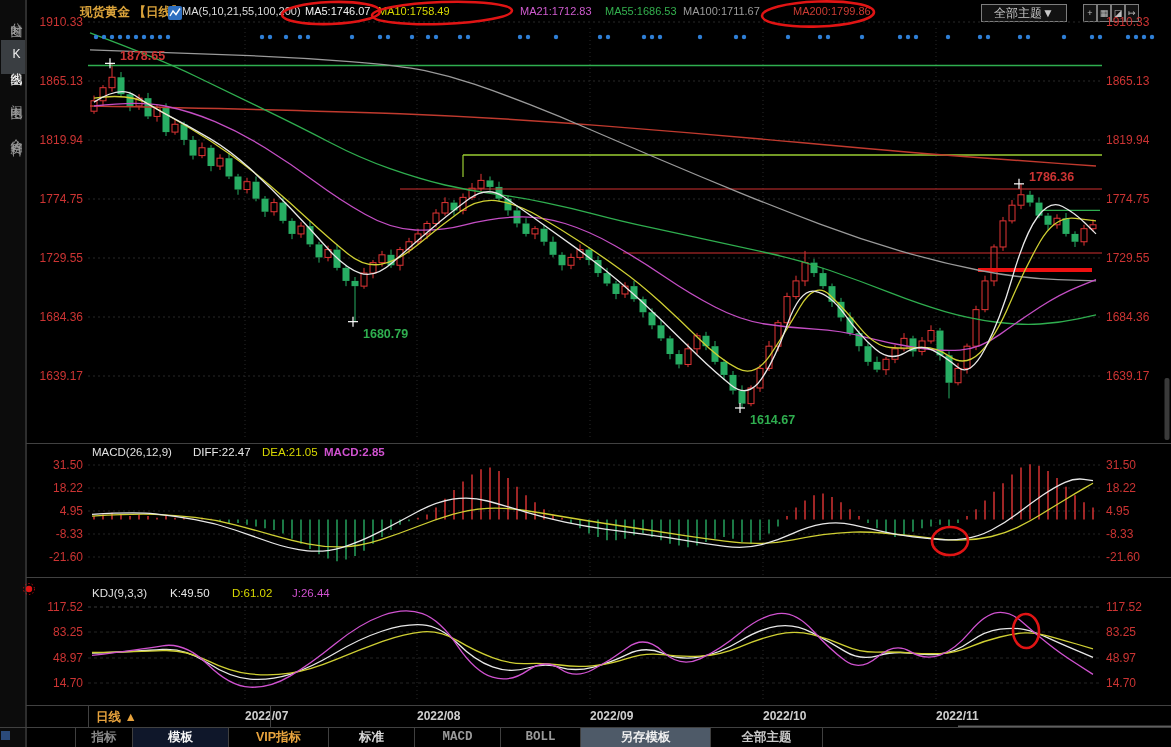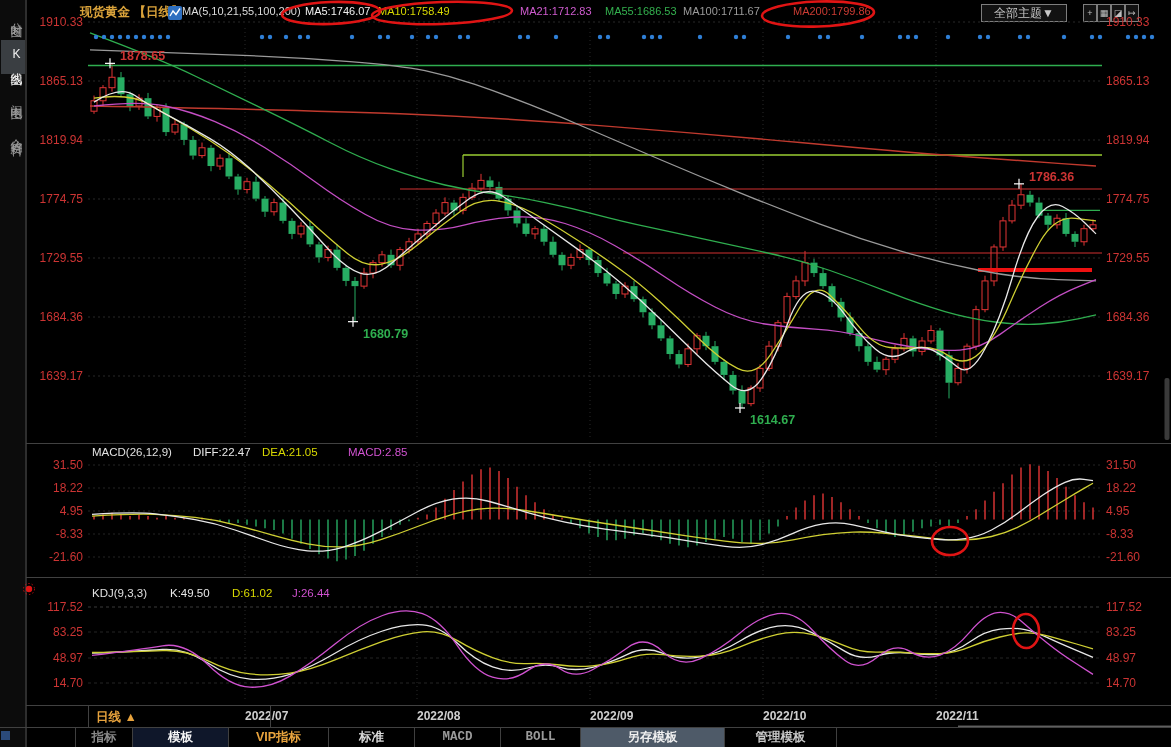--- a/index.html
+++ b/index.html
@@ -108,21 +108,21 @@
     <div class="axlab" style="top: 607px;">117.52</div>
     <div class="axlab" style="top: 632px;">83.25</div>
     <div class="axlab" style="top: 658px;">48.97</div>
     <div class="axlab" style="top: 683px;">14.70</div>
   </div>
 
 <div id="macd-hdr" class="abs chrome" style="top:446px;left:0;">
     <span class="abs panel-hdr" style="left: 92px; color: rgb(224, 224, 224); position: absolute;">MACD(26,12,9)</span>
     <span class="abs panel-hdr" style="left: 193px; color: rgb(232, 232, 232); position: absolute;">DIFF:22.47</span>
     <span class="abs panel-hdr" style="left: 262px; color: rgb(217, 217, 0); position: absolute;">DEA:21.05</span>
-    <span class="abs panel-hdr" style="left: 348px; color: rgb(208, 82, 208); position: absolute;">MACD:2.85</span>
+    <span class="abs panel-hdr" style="left: 324px; color: rgb(208, 82, 208); position: absolute; font-weight: bold;">MACD:2.85</span>
   </div>
 <div id="kdj-hdr" class="abs chrome" style="top:587px;left:0;">
     <span class="abs panel-hdr" style="left: 92px; color: rgb(224, 224, 224); position: absolute;">KDJ(9,3,3)</span>
     <span class="abs panel-hdr" style="left: 170px; color: rgb(232, 232, 232); position: absolute;">K:49.50</span>
     <span class="abs panel-hdr" style="left: 232px; color: rgb(217, 217, 0); position: absolute;">D:61.02</span>
     <span class="abs panel-hdr" style="left: 292px; color: rgb(208, 82, 208); position: absolute;">J:26.44</span>
   </div>
 
 <div id="period-label" class="abs chrome">日线 ▲</div>
 <div id="months">
@@ -133,22 +133,22 @@
     <div class="month" style="left: 936px; z-index: 2;">2022/11</div>
   </div>
 
 <div id="tabbar" class="abs chrome">
     <div class="tab" style="width: 58px; color: rgb(138, 138, 138);">指标</div>
     <div class="tab" style="width: 96px; color: rgb(245, 245, 245); background: #0f172a;">模板</div>
     <div class="tab" style="width: 100px; color: rgb(232, 163, 61);">VIP指标</div>
     <div class="tab" style="width: 86px; color: rgb(216, 216, 216);">标准</div>
     <div class="tab mono" style="width: 86px; color: rgb(154, 154, 154);">MACD</div>
     <div class="tab mono" style="width: 80px; color: rgb(154, 154, 154);">BOLL</div>
-    <div class="tab" style="width: 144px; color: rgb(240, 240, 240); background: rgb(78, 90, 104);">另存模板</div>
-    <div class="tab" style="width: 112px; color: rgb(200, 200, 200);">管理模板</div>
+    <div class="tab" style="width: 130px; color: rgb(240, 240, 240); background: rgb(78, 90, 104);">另存模板</div>
+    <div class="tab" style="width: 112px; color: rgb(200, 200, 200);">全部主题</div>
   </div>
 <div id="corner-chip" class="abs chrome"></div>
 
 <svg id="overlay" width="1171" height="747" viewBox="0 0 1171 747">
     <line x1="245" y1="28" x2="245" y2="440" stroke="#292929" stroke-dasharray="1 3"></line>
     <line x1="245" y1="462" x2="245" y2="575" stroke="#292929" stroke-dasharray="1 3"></line>
     <line x1="245" y1="602" x2="245" y2="700" stroke="#292929" stroke-dasharray="1 3"></line>
     <line x1="417" y1="28" x2="417" y2="440" stroke="#292929" stroke-dasharray="1 3"></line>
     <line x1="417" y1="462" x2="417" y2="575" stroke="#292929" stroke-dasharray="1 3"></line>
     <line x1="417" y1="602" x2="417" y2="700" stroke="#292929" stroke-dasharray="1 3"></line>

